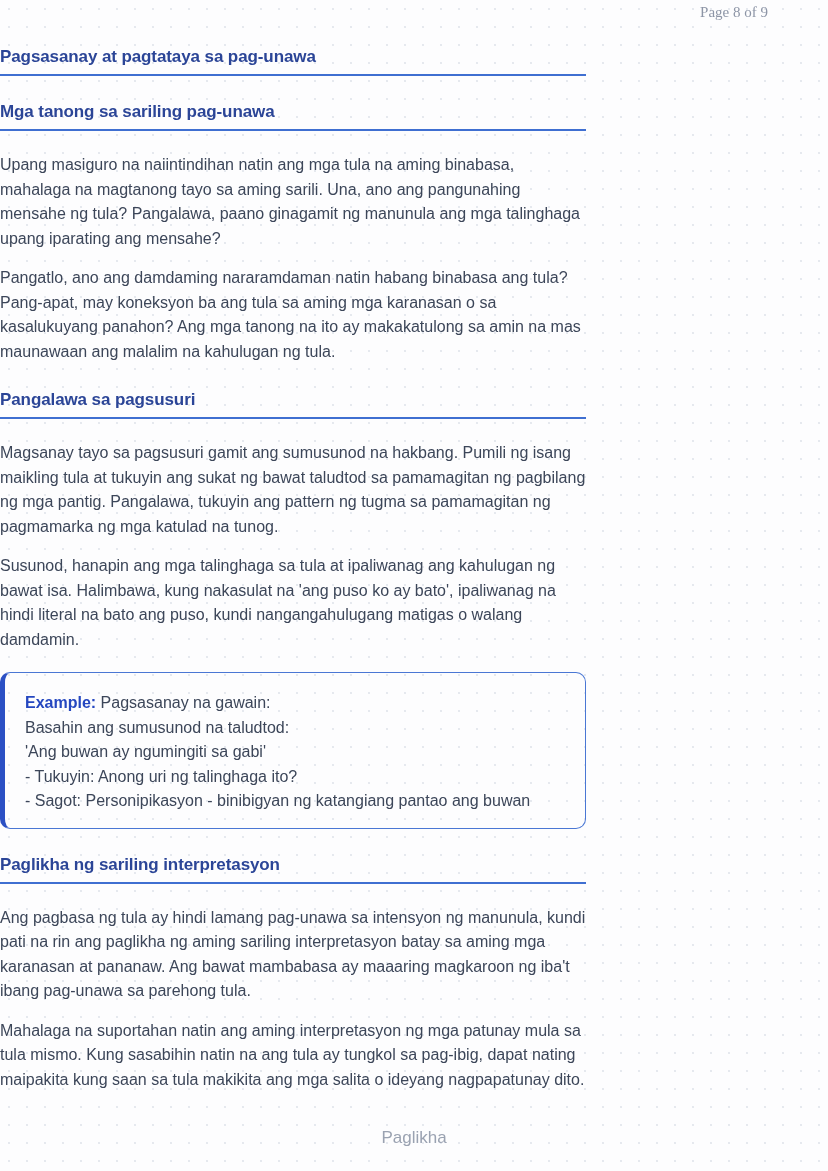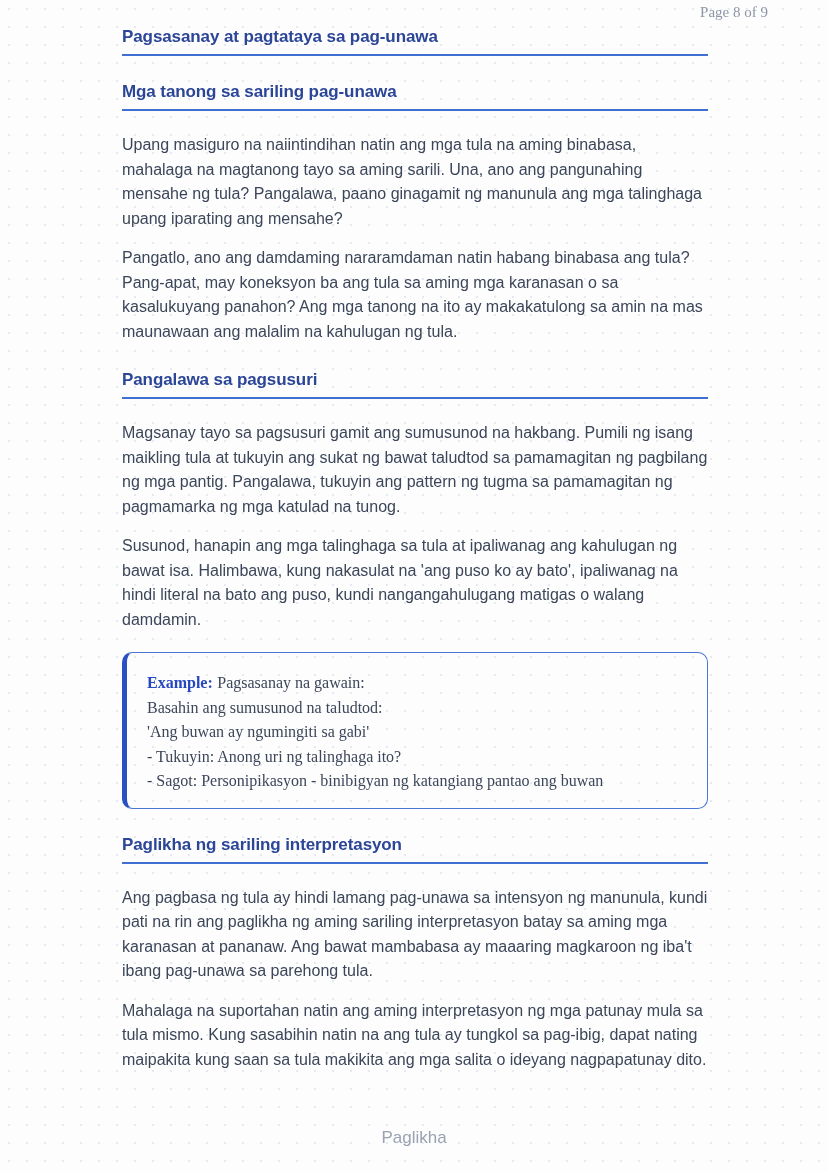--- a/index.html
+++ b/index.html
@@ -22,22 +22,21 @@
     position: absolute;
     top: 4px;
     right: 60px;
     font-family: "Liberation Serif", serif;
     font-size: 15px;
     color: #8d95a6;
   }
 
   .content {
     width: 586px;
-    margin-left: 122px;
-    padding-top: 28px;
+    padding-top: 48px;
   }
 
   .section-heading {
     font-size: 17px;
     font-weight: bold;
     color: #2b4597;
     letter-spacing: -0.1px;
     line-height: 17px;
     padding-bottom: 9px;
     border-bottom: 2px solid #3f6fd1;
@@ -53,21 +52,20 @@
   }
 
   .para.first { margin-top: 22px; }
 
   .example-box {
     margin-top: 20px;
     border: 1.5px solid #4a77d4;
     border-left: 5px solid #2b50c4;
     border-radius: 10px;
     padding: 18px 24px 14px 20px;
-    font-family: Liberation Serif, serif;
   }
 
   .box-line {
     font-size: 16px;
     line-height: 24.5px;
     color: #3c4659;
   }
 
   .example-label {
     font-weight: bold;

